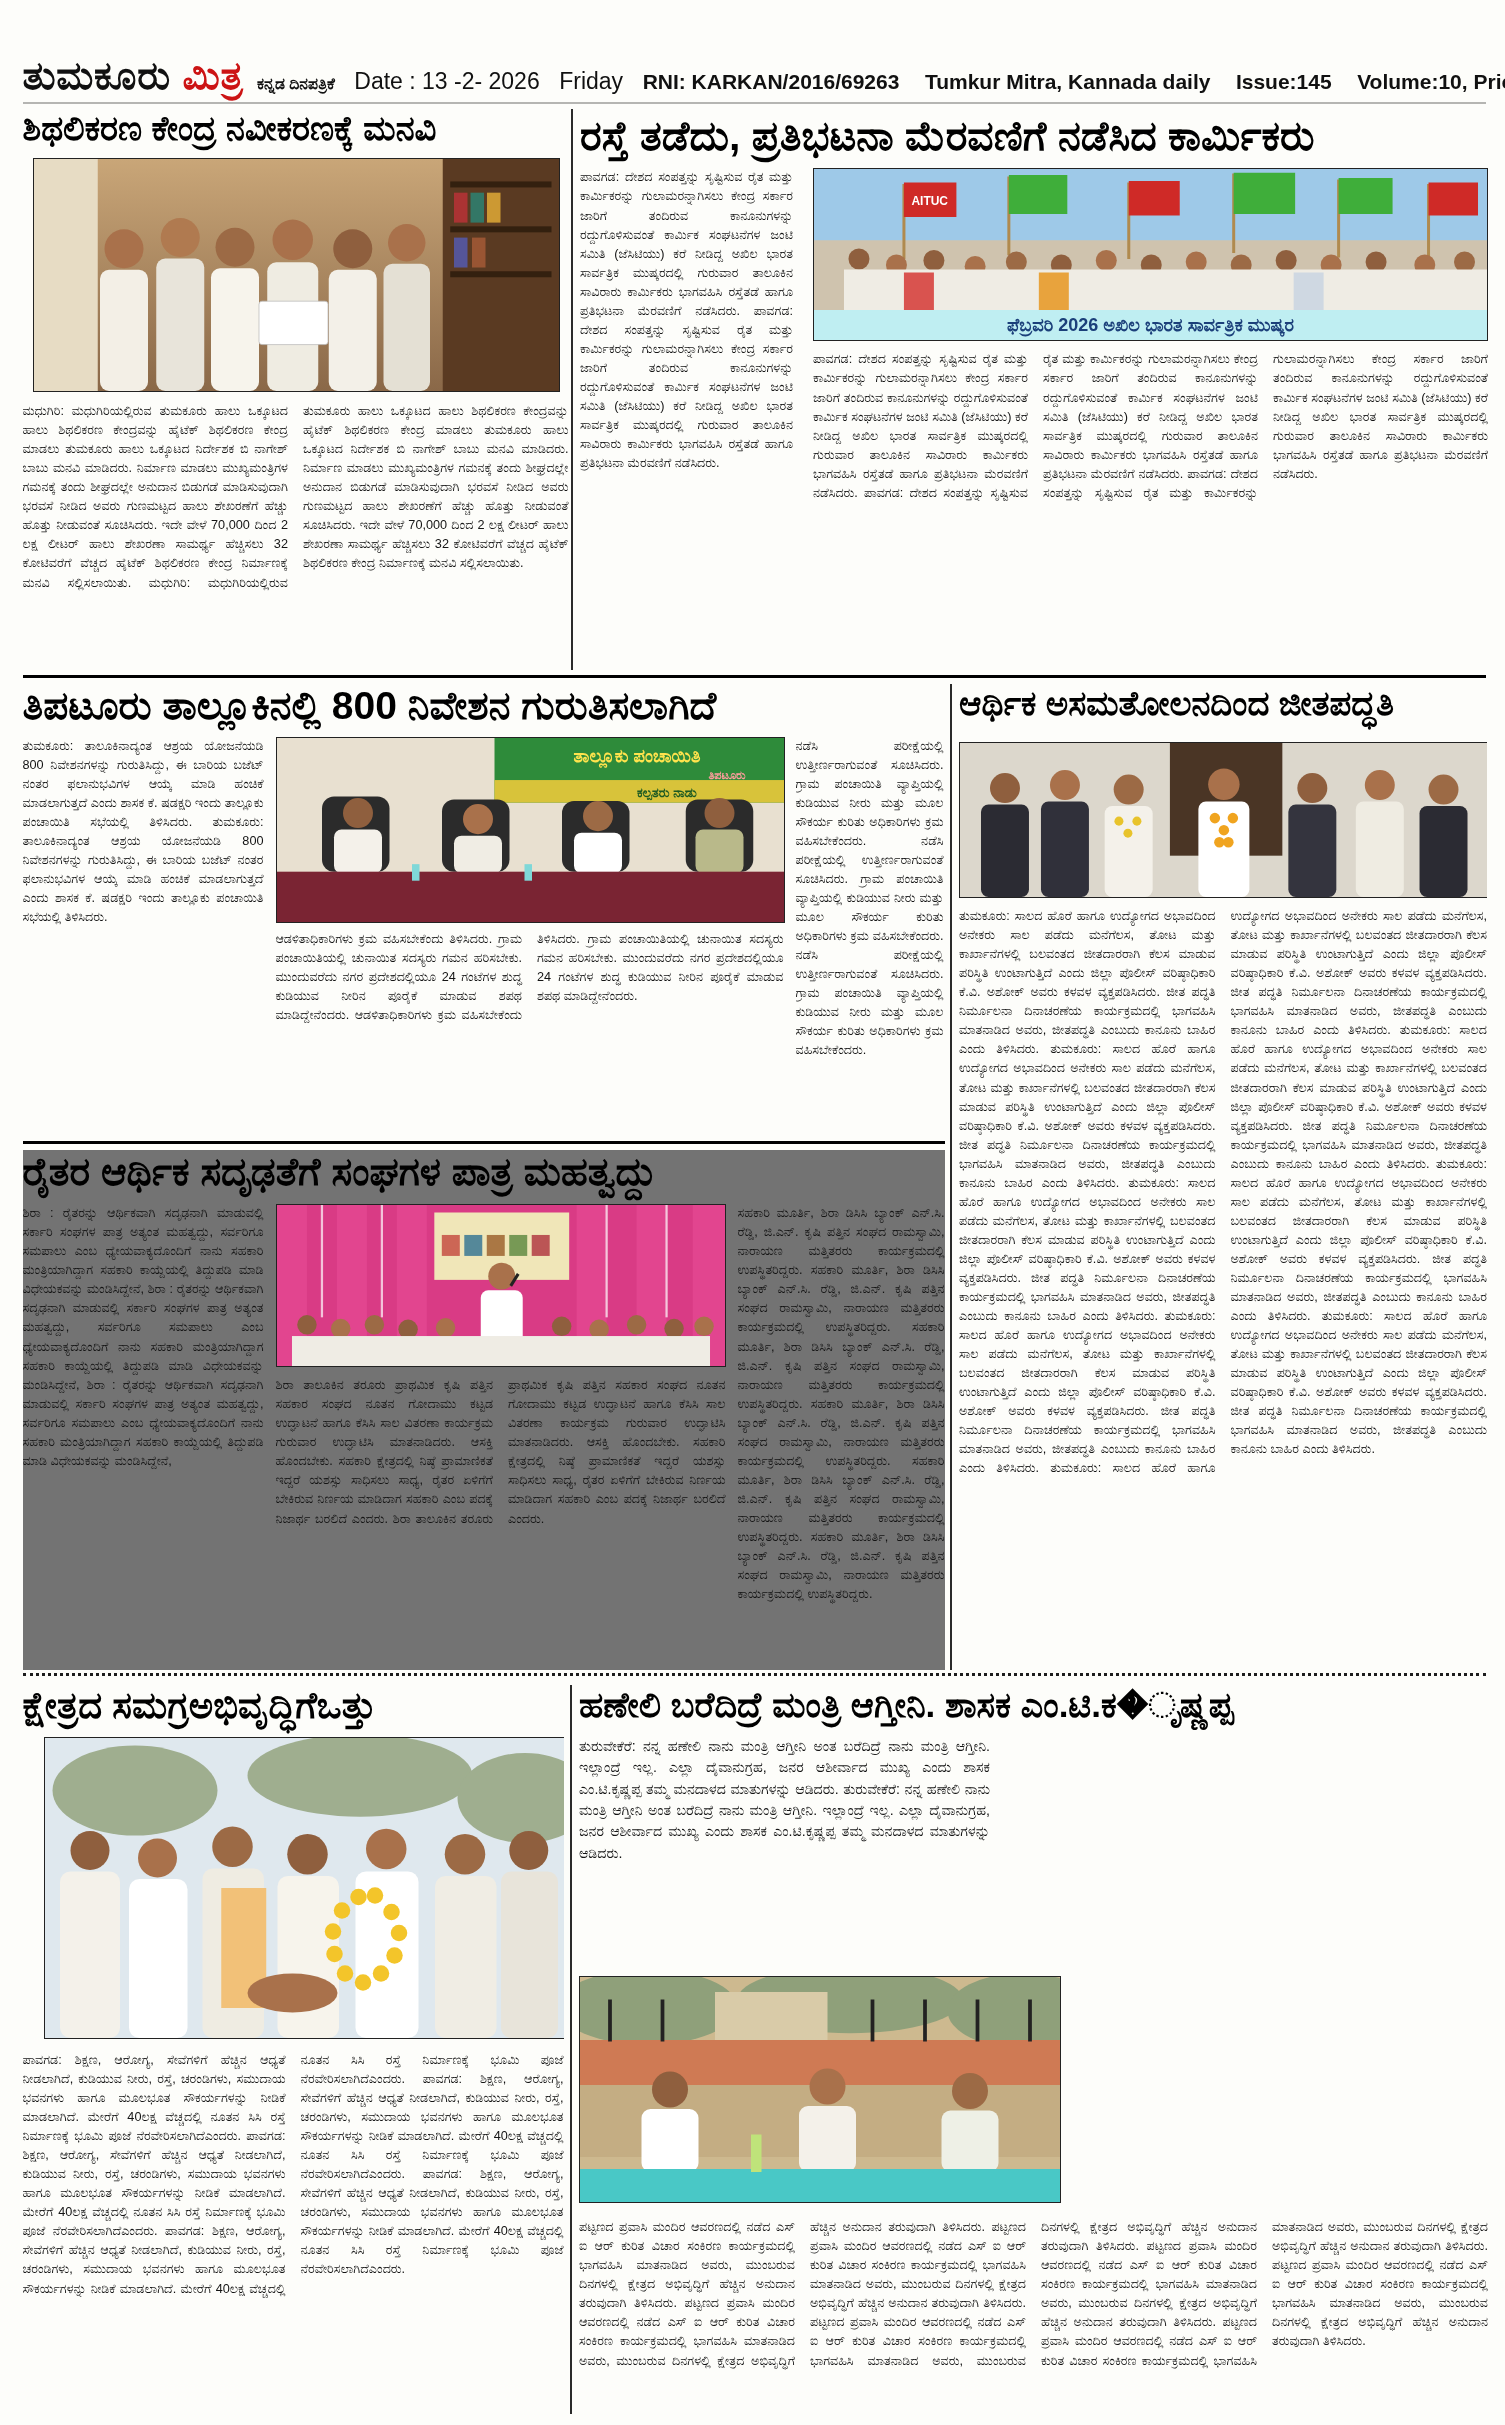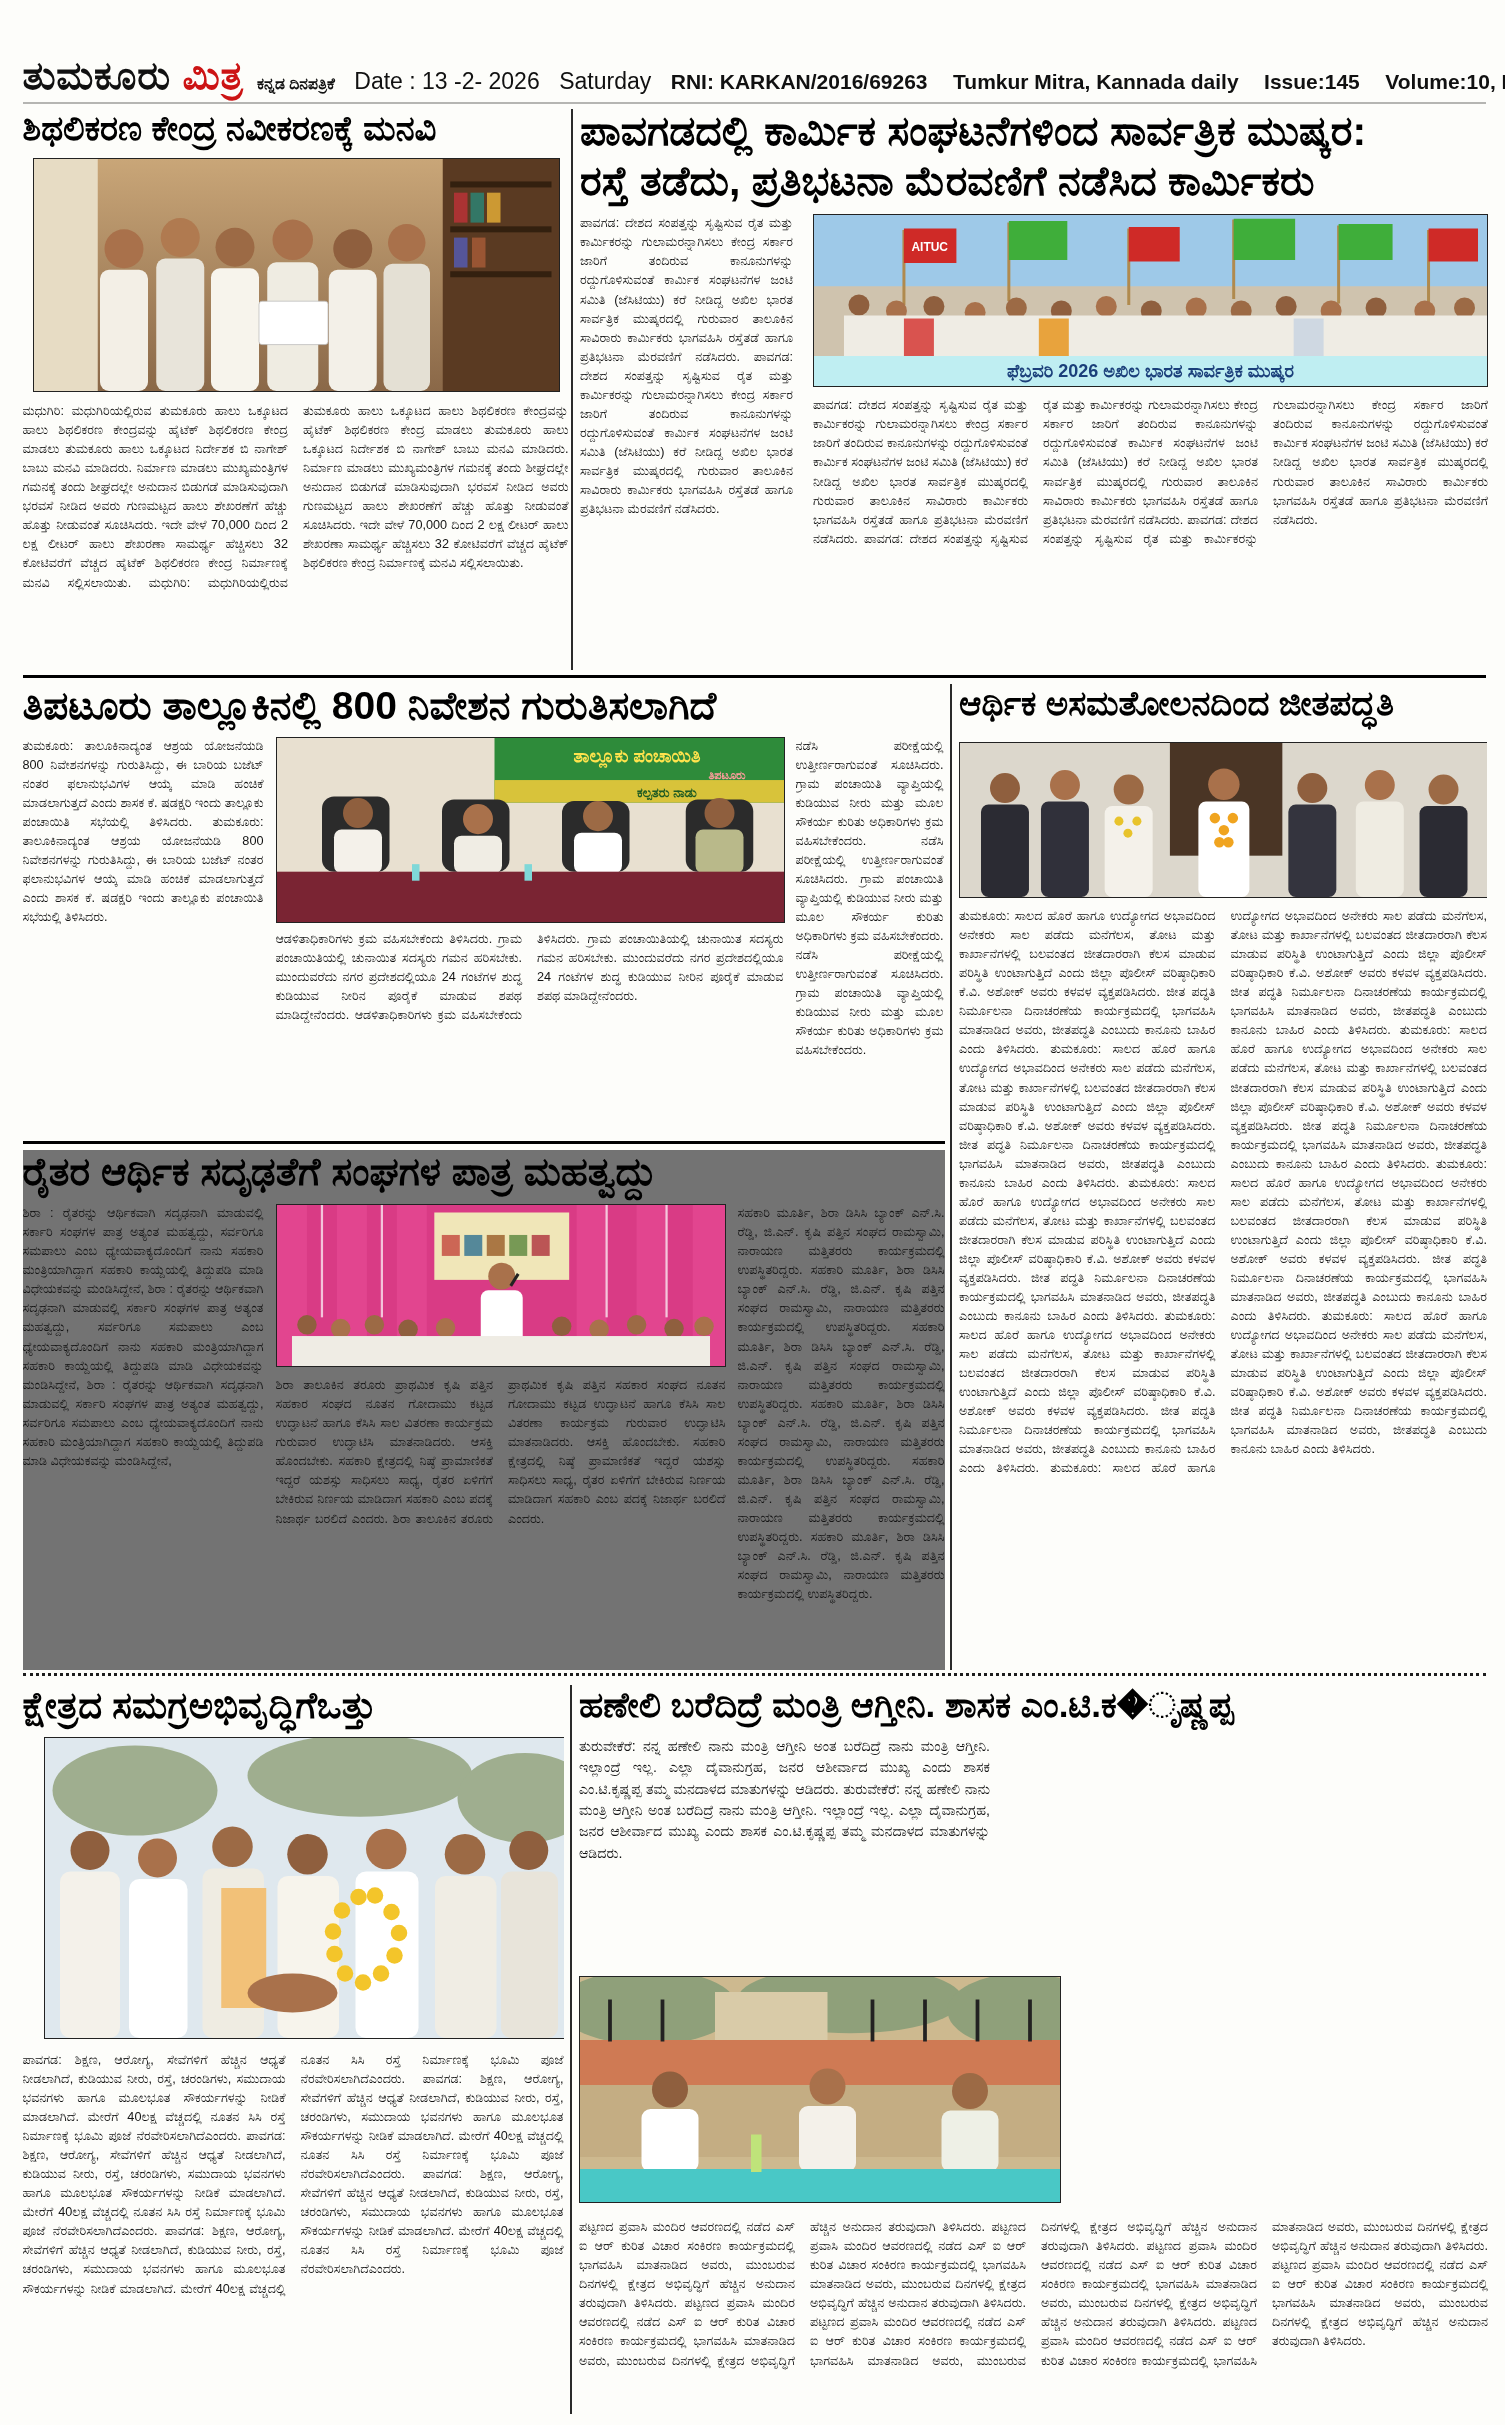--- a/index.html
+++ b/index.html
@@ -36,21 +36,21 @@
 </style>
 </head>
 <body>
 
 <div class="page">
 
   <header class="masthead">
     <span class="mast-title"><span>ತುಮಕೂರು</span> <span class="red">ಮಿತ್ರ</span></span>
     <span class="mast-sub">ಕನ್ನಡ ದಿನಪತ್ರಿಕೆ</span>
     <span class="mast-date">Date : 13 -2- 2026</span>
-    <span class="mast-day">Saturday</span>
+    <span class="mast-day">Friday</span>
     <span class="mast-right">
       <span>RNI: KARKAN/2016/69263</span>
       <span>Tumkur Mitra, Kannada daily</span>
       <span>Issue:145</span>
       <span>Volume:10, Price:1.00,</span>
 
     </span>
   </header>
   <div class="mast-rule"></div>
 
@@ -89,21 +89,20 @@
           <rect x="466" y="140" width="62" height="170" rx="12" fill="#e4e0d4"></rect>
         <rect x="300" y="190" width="92" height="58" rx="4" fill="#ffffff" stroke="#bbb"></rect>
       </g>
     </svg>
     <div class="body-text cols2" style="margin-top:10.5px;height:244px;">ಮಧುಗಿರಿ: ಮಧುಗಿರಿಯಲ್ಲಿರುವ ತುಮಕೂರು ಹಾಲು ಒಕ್ಕೂಟದ ಹಾಲು ಶಿಥಲಿಕರಣ ಕೇಂದ್ರವನ್ನು ಹೈಟೆಕ್ ಶಿಥಲಿಕರಣ ಕೇಂದ್ರ ಮಾಡಲು ತುಮಕೂರು ಹಾಲು ಒಕ್ಕೂಟದ ನಿರ್ದೇಶಕ ಬಿ ನಾಗೇಶ್ ಬಾಬು ಮನವಿ ಮಾಡಿದರು. ನಿರ್ಮಾಣ ಮಾಡಲು ಮುಖ್ಯಮಂತ್ರಿಗಳ ಗಮನಕ್ಕೆ ತಂದು ಶೀಘ್ರದಲ್ಲೇ ಅನುದಾನ ಬಿಡುಗಡೆ ಮಾಡಿಸುವುದಾಗಿ ಭರವಸೆ ನೀಡಿದ ಅವರು ಗುಣಮಟ್ಟದ ಹಾಲು ಶೇಖರಣೆಗೆ ಹೆಚ್ಚು ಹೊತ್ತು ನೀಡುವಂತೆ ಸೂಚಿಸಿದರು. ಇದೇ ವೇಳೆ 70,000 ದಿಂದ 2 ಲಕ್ಷ ಲೀಟರ್ ಹಾಲು ಶೇಖರಣಾ ಸಾಮರ್ಥ್ಯ ಹೆಚ್ಚಿಸಲು 32 ಕೋಟಿವರೆಗೆ ವೆಚ್ಚದ ಹೈಟೆಕ್ ಶಿಥಲಿಕರಣ ಕೇಂದ್ರ ನಿರ್ಮಾಣಕ್ಕೆ ಮನವಿ ಸಲ್ಲಿಸಲಾಯಿತು.  ಮಧುಗಿರಿ: ಮಧುಗಿರಿಯಲ್ಲಿರುವ ತುಮಕೂರು ಹಾಲು ಒಕ್ಕೂಟದ ಹಾಲು ಶಿಥಲಿಕರಣ ಕೇಂದ್ರವನ್ನು ಹೈಟೆಕ್ ಶಿಥಲಿಕರಣ ಕೇಂದ್ರ ಮಾಡಲು ತುಮಕೂರು ಹಾಲು ಒಕ್ಕೂಟದ ನಿರ್ದೇಶಕ ಬಿ ನಾಗೇಶ್ ಬಾಬು ಮನವಿ ಮಾಡಿದರು. ನಿರ್ಮಾಣ ಮಾಡಲು ಮುಖ್ಯಮಂತ್ರಿಗಳ ಗಮನಕ್ಕೆ ತಂದು ಶೀಘ್ರದಲ್ಲೇ ಅನುದಾನ ಬಿಡುಗಡೆ ಮಾಡಿಸುವುದಾಗಿ ಭರವಸೆ ನೀಡಿದ ಅವರು ಗುಣಮಟ್ಟದ ಹಾಲು ಶೇಖರಣೆಗೆ ಹೆಚ್ಚು ಹೊತ್ತು ನೀಡುವಂತೆ ಸೂಚಿಸಿದರು. ಇದೇ ವೇಳೆ 70,000 ದಿಂದ 2 ಲಕ್ಷ ಲೀಟರ್ ಹಾಲು ಶೇಖರಣಾ ಸಾಮರ್ಥ್ಯ ಹೆಚ್ಚಿಸಲು 32 ಕೋಟಿವರೆಗೆ ವೆಚ್ಚದ ಹೈಟೆಕ್ ಶಿಥಲಿಕರಣ ಕೇಂದ್ರ ನಿರ್ಮಾಣಕ್ಕೆ ಮನವಿ ಸಲ್ಲಿಸಲಾಯಿತು.</div>
   </section>
 
   <div class="vrule" style="left:571px;top:109px;height:561px;"></div>
 
   <section class="art" style="left:580px;top:109px;width:908px;height:561px;">
-    <h1 class="headline" style="font-size:41px;margin:0;">ಪಾವಗಡದಲ್ಲಿ ಕಾರ್ಮಿಕ ಸಂಘಟನೆಗಳಿಂದ ಸಾರ್ವತ್ರಿಕ ಮುಷ್ಕರ:</h1>
     <h1 class="headline" style="font-size:41px;margin:4.5px 0 9px 0;">ರಸ್ತೆ ತಡೆದು, ಪ್ರತಿಭಟನಾ ಮೆರವಣಿಗೆ ನಡೆಸಿದ ಕಾರ್ಮಿಕರು</h1>
     <div style="display:flex;gap:20px;">
       <div class="body-text" style="width:219px;height:441px;">ಪಾವಗಡ: ದೇಶದ ಸಂಪತ್ತನ್ನು ಸೃಷ್ಟಿಸುವ ರೈತ ಮತ್ತು ಕಾರ್ಮಿಕರನ್ನು ಗುಲಾಮರನ್ನಾಗಿಸಲು ಕೇಂದ್ರ ಸರ್ಕಾರ ಜಾರಿಗೆ ತಂದಿರುವ ಕಾನೂನುಗಳನ್ನು ರದ್ದುಗೊಳಿಸುವಂತೆ ಕಾರ್ಮಿಕ ಸಂಘಟನೆಗಳ ಜಂಟಿ ಸಮಿತಿ (ಜೆಸಿಟಿಯು) ಕರೆ ನೀಡಿದ್ದ ಅಖಿಲ ಭಾರತ ಸಾರ್ವತ್ರಿಕ ಮುಷ್ಕರದಲ್ಲಿ ಗುರುವಾರ ತಾಲೂಕಿನ ಸಾವಿರಾರು ಕಾರ್ಮಿಕರು ಭಾಗವಹಿಸಿ ರಸ್ತೆತಡೆ ಹಾಗೂ ಪ್ರತಿಭಟನಾ ಮೆರವಣಿಗೆ ನಡೆಸಿದರು.  ಪಾವಗಡ: ದೇಶದ ಸಂಪತ್ತನ್ನು ಸೃಷ್ಟಿಸುವ ರೈತ ಮತ್ತು ಕಾರ್ಮಿಕರನ್ನು ಗುಲಾಮರನ್ನಾಗಿಸಲು ಕೇಂದ್ರ ಸರ್ಕಾರ ಜಾರಿಗೆ ತಂದಿರುವ ಕಾನೂನುಗಳನ್ನು ರದ್ದುಗೊಳಿಸುವಂತೆ ಕಾರ್ಮಿಕ ಸಂಘಟನೆಗಳ ಜಂಟಿ ಸಮಿತಿ (ಜೆಸಿಟಿಯು) ಕರೆ ನೀಡಿದ್ದ ಅಖಿಲ ಭಾರತ ಸಾರ್ವತ್ರಿಕ ಮುಷ್ಕರದಲ್ಲಿ ಗುರುವಾರ ತಾಲೂಕಿನ ಸಾವಿರಾರು ಕಾರ್ಮಿಕರು ಭಾಗವಹಿಸಿ ರಸ್ತೆತಡೆ ಹಾಗೂ ಪ್ರತಿಭಟನಾ ಮೆರವಣಿಗೆ ನಡೆಸಿದರು.</div>
       <div style="width:675px;">
         <svg class="photo" width="673" height="171" viewBox="0 0 898 228" preserveAspectRatio="none">
           <rect width="898" height="228" fill="#9ec9e8"></rect>
           <rect y="95" width="898" height="100" fill="#cfc3ae"></rect>
           <g>
             <line x1="120" y1="20" x2="120" y2="120" stroke="#b08a4e" stroke-width="4"></line>
               <rect x="120" y="18" width="70" height="46" fill="#cf2a27"></rect>

